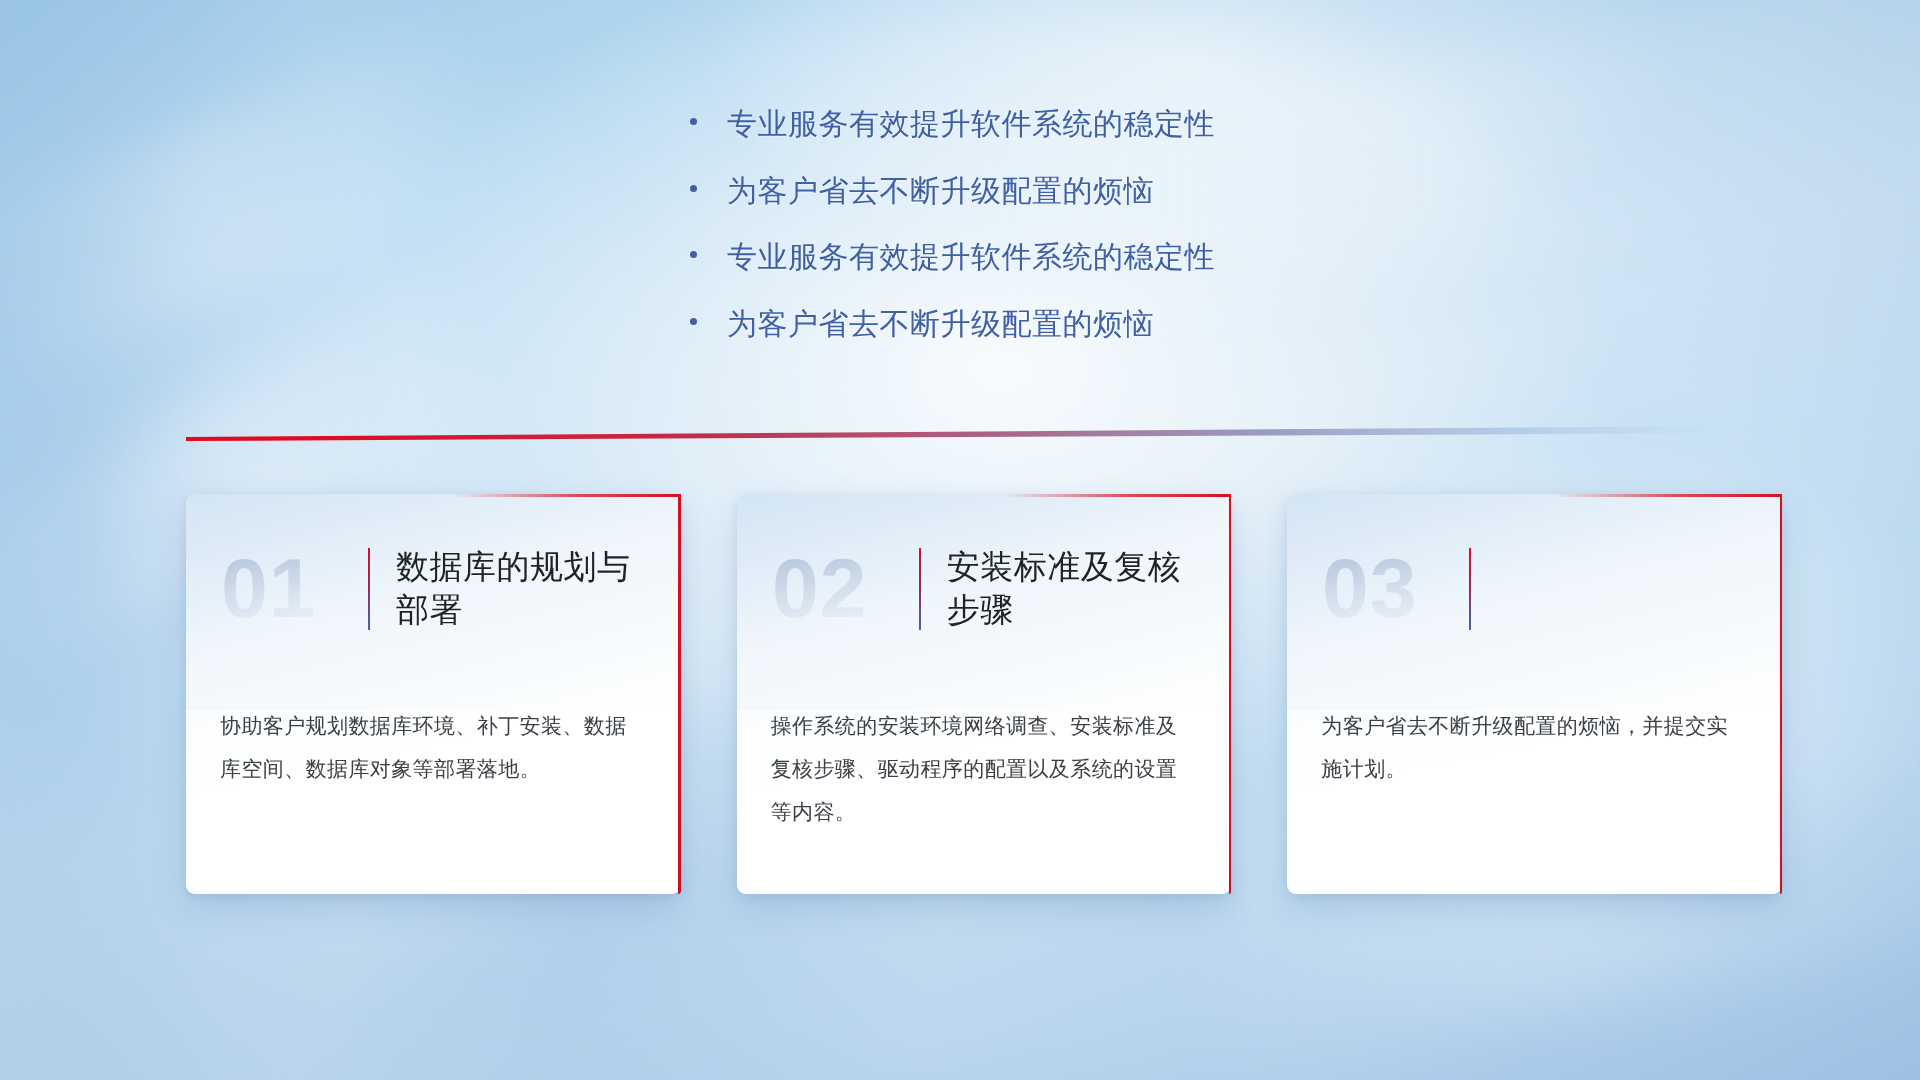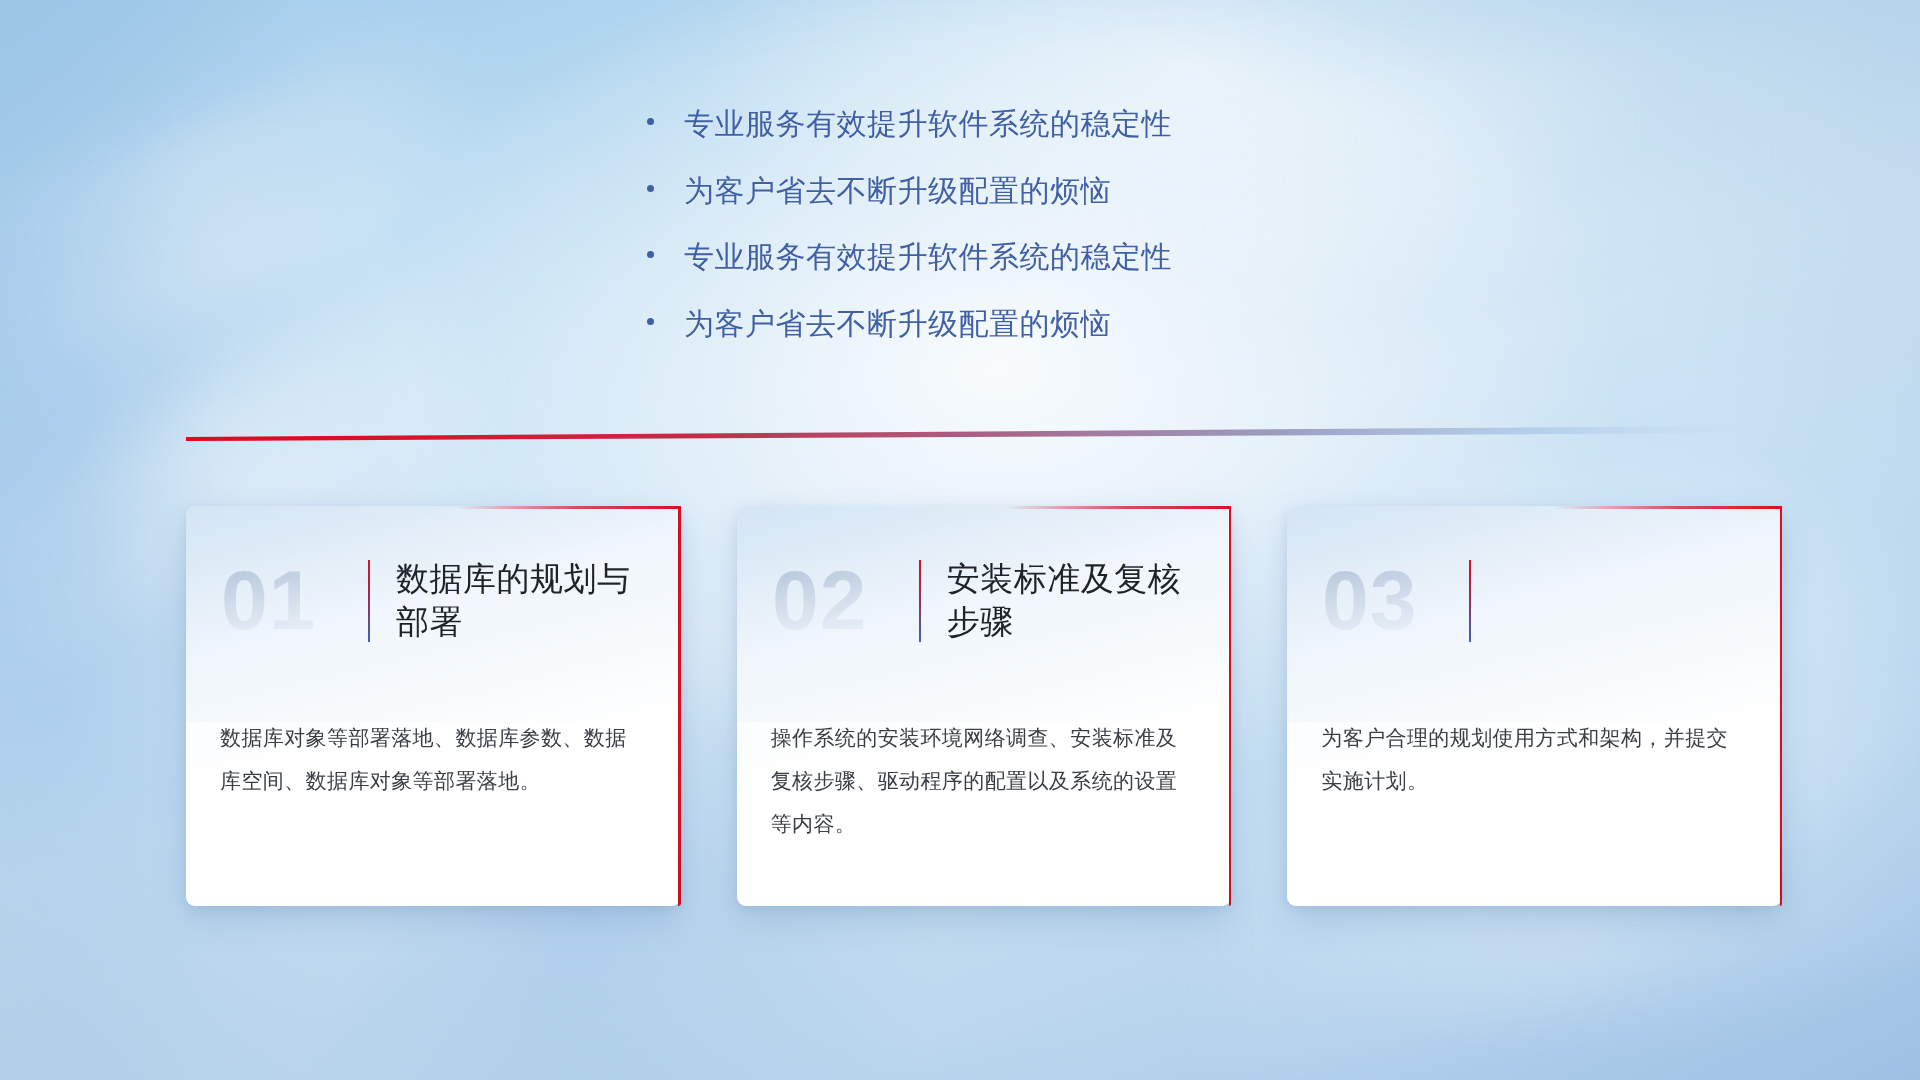--- a/index.html
+++ b/index.html
@@ -52,21 +52,21 @@
   .s2{ left:-80px; top:400px; width:620px; height:150px; transform:rotate(-30deg); opacity:.45;}
   .s3{ left:980px; top:60px;  width:900px; height:210px; transform:rotate(-8deg);  opacity:.40;}
   .s4{ left:1180px; top:760px; width:820px; height:240px; transform:rotate(-12deg); opacity:.35;}
   .vig{
     background:radial-gradient(ellipse 1400px 900px at 50% 50%,
       rgba(0,0,0,0) 55%, rgba(92,140,190,.18) 100%);
   }
 
   
   .bullets{
-    position:absolute; left:647px; top:104px; width:820px;
+    position:absolute; left:690px; top:104px; width:820px;
   }
   .bullet-row{
     display:flex; align-items:flex-start;
     margin-bottom:27px;
     color:#3f5fa6;
     font-size:30px;
     line-height:1.32;
     letter-spacing:.5px;
     font-weight:500;
     text-shadow:0 1px 2px rgba(255,255,255,.55);
@@ -80,21 +80,21 @@
   .bullet-text{ flex:1 1 auto; }
 
   
   .divider-wrap{
     position:absolute; left:186px; top:424px; width:1560px; height:22px;
   }
   .divider-wrap svg{ display:block; width:100%; height:100%; }
 
   
   .cards{
-    position:absolute; left:186px; top:506px;
+    position:absolute; left:186px; top:494px;
     width:1596px; height:400px;
     display:flex; gap:56px;
   }
   .card{
     position:relative;
     flex:1 1 0;
     border-radius:9px;
     background:
       linear-gradient(168deg,#eef4fa 0%,#f7fafd 26%,#ffffff 60%,#ffffff 100%);
     box-shadow:
@@ -241,21 +241,21 @@
                 <rect x="0" y="0" width="132" height="92" fill="url(#scan1)" opacity="1" style="mix-blend-mode:multiply"></rect>
               </mask>
             </defs>
             <rect x="0" y="0" width="132" height="92" fill="url(#ng1)" mask="url(#nm1)"></rect>
           </svg>
         </div>
         <div class="card-sep"></div>
         <div class="card-title">数据库的规划与部署</div>
       </div>
 
-      <div class="card-body">数据库对象等部署落地、数据库参数、数据库空间、数据库对象等部署落地。</div>
+      <div class="card-body">协助客户规划数据库环境、补丁安装、数据库空间、数据库对象等部署落地。</div>
     </div>
 
     <div class="card">
       <div class="card-sheen"></div>
       <div class="card-accent-top"></div>
       <div class="card-accent"></div>
 
       <div class="card-head">
         <div class="card-num">
           <svg viewBox="0 0 132 92" aria-hidden="true">
@@ -310,17 +310,17 @@
                 </g>
                 <rect x="0" y="0" width="132" height="92" fill="url(#scan3)" opacity="1" style="mix-blend-mode:multiply"></rect>
               </mask>
             </defs>
             <rect x="0" y="0" width="132" height="92" fill="url(#ng3)" mask="url(#nm3)"></rect>
           </svg>
         </div>
         <div class="card-sep"></div>
       </div>
 
-      <div class="card-body">为客户合理的规划使用方式和架构，并提交实施计划。</div>
+      <div class="card-body">为客户省去不断升级配置的烦恼，并提交实施计划。</div>
     </div>
 
   </div>
 </div>
 
 </body></html>

